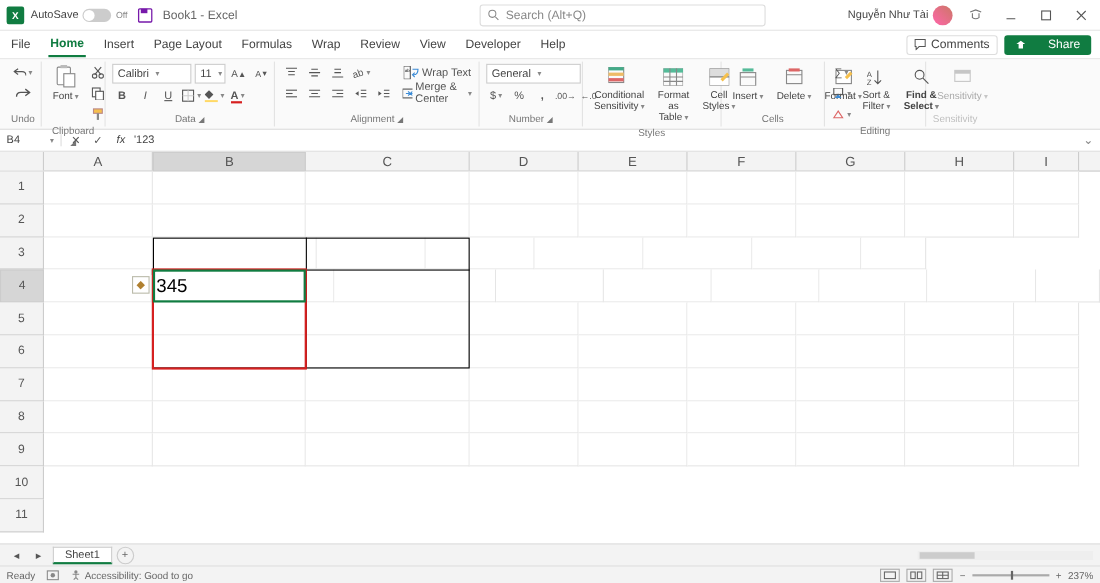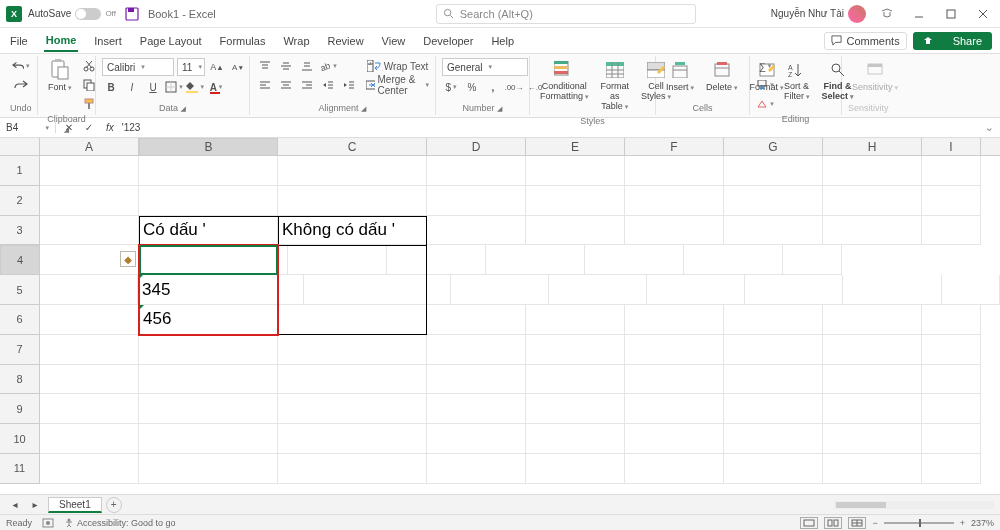--- a/index.html
+++ b/index.html
@@ -374,21 +374,21 @@
     <div class="group-content">
       <div class="big-btn">
         <div class="ic">
             <svg width="20" height="18">
               <rect x="0" y="0" width="14" height="14" fill="none" stroke="#888"></rect>
               <rect x="0" y="0" width="14" height="3" fill="#4a8"></rect>
               <rect x="0" y="5" width="14" height="3" fill="#eb6"></rect>
               <rect x="0" y="10" width="14" height="3" fill="#d66"></rect>
             </svg>
           </div>
-        <span class="dd" style="text-align:center;line-height:1.1;">Conditional Formatting</span>
+        <span class="dd" style="text-align:center;line-height:1.1;">Conditional Sensitivity</span>
       </div>
       <div class="big-btn">
         <div class="ic">
             <svg width="18" height="16">
               <rect x="0" y="0" width="18" height="16" fill="none" stroke="#888"></rect>
               <rect x="0" y="0" width="18" height="4" fill="#5b9"></rect>
               <line x1="6" y1="0" x2="6" y2="16" stroke="#888"></line>
               <line x1="12" y1="0" x2="12" y2="16" stroke="#888"></line>
               <line x1="0" y1="8" x2="18" y2="8" stroke="#888"></line>
               <line x1="0" y1="12" x2="18" y2="12" stroke="#888"></line>
@@ -559,53 +559,31 @@
         <div class="cell" style="width: 149px; position: relative;"></div>
         <div class="cell" style="width: 99px; position: relative;"></div>
         <div class="cell" style="width: 99px; position: relative;"></div>
         <div class="cell" style="width: 99px; position: relative;"></div>
         <div class="cell" style="width: 99px; position: relative;"></div>
         <div class="cell" style="width: 99px; position: relative;"></div>
         <div class="cell" style="width: 59px; position: relative;"></div>
       </div>
       <div class="cellrow">
         <div class="cell" style="width: 99px; position: relative;"></div>
-        <div class="cell" style="width: 139px; position: relative;">Có dấu '</div>
-        <div class="cell" style="width: 149px; position: relative;">Không có dấu '</div>
-        <div class="cell" style="width: 99px; position: relative;"></div>
-        <div class="cell" style="width: 99px; position: relative;"></div>
-        <div class="cell" style="width: 99px; position: relative;"></div>
-        <div class="cell" style="width: 99px; position: relative;"></div>
-        <div class="cell" style="width: 99px; position: relative;"></div>
-        <div class="cell" style="width: 59px; position: relative;"></div>
-      </div>
-      <div class="cellrow">
-        <div class="cell" style="width: 99px; position: relative;"></div>
         <div class="cell" style="width: 149px; position: relative;"></div>
         <div class="cell" style="width: 99px; position: relative;"></div>
         <div class="cell" style="width: 99px; position: relative;"></div>
         <div class="cell" style="width: 99px; position: relative;"></div>
         <div class="cell" style="width: 99px; position: relative;"></div>
         <div class="cell" style="width: 99px; position: relative;"></div>
         <div class="cell" style="width: 59px; position: relative;"></div>
       </div>
       <div class="cellrow">
         <div class="cell" style="width: 99px; position: relative;"></div>
         <div class="cell green-tri" style="width: 167px; position: relative;">345</div>
-        <div class="cell" style="width: 149px; position: relative;"></div>
-        <div class="cell" style="width: 99px; position: relative;"></div>
-        <div class="cell" style="width: 99px; position: relative;"></div>
-        <div class="cell" style="width: 99px; position: relative;"></div>
-        <div class="cell" style="width: 99px; position: relative;"></div>
-        <div class="cell" style="width: 99px; position: relative;"></div>
-        <div class="cell" style="width: 59px; position: relative;"></div>
-      </div>
-      <div class="cellrow">
-        <div class="cell" style="width: 99px; position: relative;"></div>
-        <div class="cell green-tri" style="width: 139px; position: relative;">456</div>
         <div class="cell" style="width: 149px; position: relative;"></div>
         <div class="cell" style="width: 99px; position: relative;"></div>
         <div class="cell" style="width: 99px; position: relative;"></div>
         <div class="cell" style="width: 99px; position: relative;"></div>
         <div class="cell" style="width: 99px; position: relative;"></div>
         <div class="cell" style="width: 99px; position: relative;"></div>
         <div class="cell" style="width: 59px; position: relative;"></div>
       </div>
       <div class="cellrow">
         <div class="cell" style="width: 99px; position: relative;"></div>

